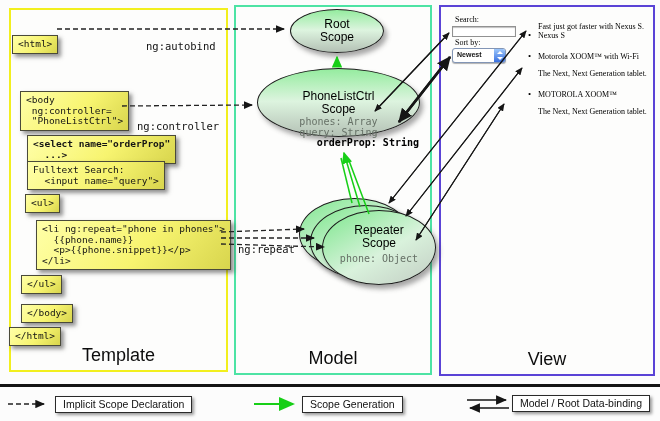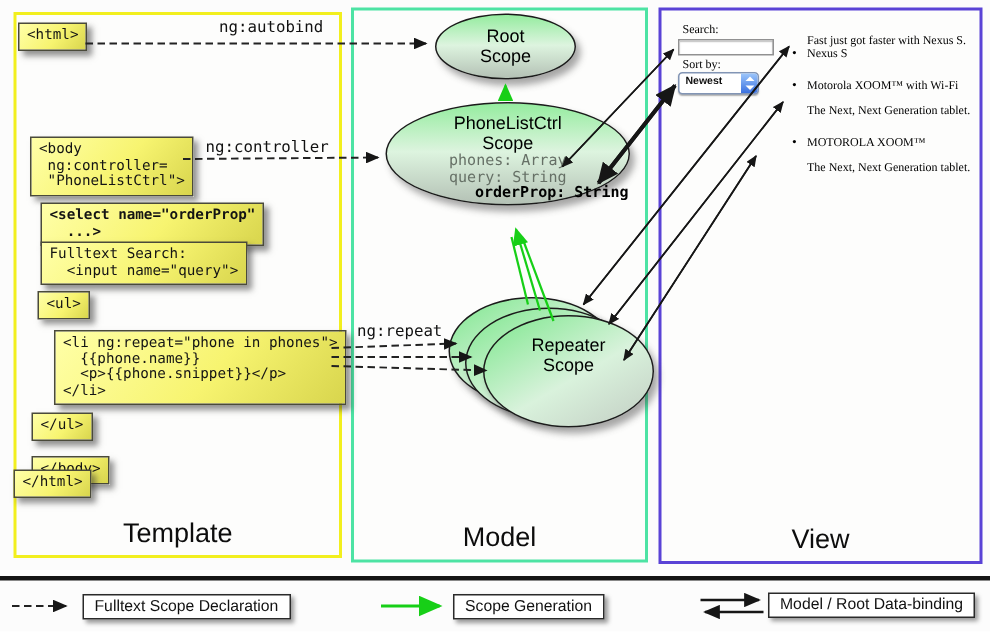--- a/index.html
+++ b/index.html
@@ -13,47 +13,47 @@
   .panel-label{position:absolute;bottom:4px;left:0;width:100%;text-align:center;
                font-size:18px;color:#0d0d0d;}
   
   .code{position:absolute;z-index:2;white-space:pre;
         font-family:"DejaVu Sans Mono","Liberation Mono",monospace;
         font-size:9.5px;line-height:10.5px;color:#141414;
         padding:3px 5px;border:1px solid #4a4a3a;
         background:linear-gradient(130deg,#ffffa8 0%,#f7f470 55%,#d8d54d 100%);
         box-shadow:3px 3px 4px rgba(40,40,40,.5);}
   .code.bold{font-weight:bold;}
-  #box-html-open{left:12px;top:15px;}
+  #box-html-open{left:12px;top:35px;}
   #box-body-open{left:20px;top:91px;}
   #box-select{left:27px;top:135px;}
   #box-fulltext{left:27px;top:161px;}
   #box-ul-open{left:25px;top:194px;}
   #box-li-repeat{left:36px;top:220px;}
   #box-ul-close{left:21px;top:275px;}
   #box-body-close{left:21px;top:304px;}
-  #box-html-close{left:9px;top:313px;}
+  #box-html-close{left:9px;top:327px;}
   
   .conn-label{position:absolute;z-index:3;font-family:"DejaVu Sans Mono","Liberation Mono",monospace;
-              font-size:10.5px;color:#111;}
+              font-size:10.5px;color:#111;margin-top:28px;}
   #label-autobind{left:146px;top:12px;}
   #label-controller{left:137px;top:92px;}
   #label-repeat{left:238px;top:215px;}
   
   .scope{position:absolute;z-index:2;border:1.5px solid #1b1b1b;border-radius:50%;
          background:linear-gradient(180deg,#95ec9f 0%,#ddf4df 48%,#b4c1b5 100%);
          box-shadow:3px 4px 5px rgba(60,60,60,.45);text-align:center;}
   .scope-title{font-size:12px;line-height:12.5px;color:#000;white-space:pre-line;}
   .scope-prop{font-family:"DejaVu Sans Mono","Liberation Mono",monospace;
               font-size:10px;line-height:10.5px;color:#667066;}
   .scope-prop.bold{color:#000;font-weight:bold;text-align:right;}
   #root-scope{left:290px;top:9px;width:92px;height:42px;padding-top:0;}
   #root-scope .scope-title{margin-top:8px;}
   #phonelist-scope{left:257px;top:68px;width:161px;height:67px;}
-  #phonelist-scope .scope-title{margin-top:7px;margin-bottom:2px;}
+  #phonelist-scope .scope-title{margin-top:21px;margin-bottom:2px;}
   .rep-ellipse{position:absolute;z-index:2;border:1.5px solid #1b1b1b;border-radius:50%;
          background:linear-gradient(150deg,#7de78d 0%,#d9f2dc 55%,#c2cdc3 100%);
          box-shadow:3px 4px 5px rgba(60,60,60,.45);}
   #repeater-back{left:299px;top:198px;width:109px;height:70px;}
   #repeater-mid{left:310px;top:205px;width:110px;height:72px;}
   #repeater-front{left:322px;top:210px;width:112px;height:73px;text-align:center;}
   #repeater-front .scope-title{margin-top:13px;}
   #repeater-front .scope-prop{margin-top:5px;}
   
   .serif{font-family:"Liberation Serif",serif;font-size:8px;color:#000;}
@@ -134,20 +134,21 @@
 Scope</div>
     <div class="scope-prop">phones: Array</div>
     <div class="scope-prop">query: String</div>
     <div class="scope-prop bold">orderProp: String</div>
   </div>
   <div class="rep-ellipse" id="repeater-back"></div>
   <div class="rep-ellipse" id="repeater-mid"></div>
   <div class="rep-ellipse" id="repeater-front">
     <div class="scope-title">Repeater
 Scope</div>
+    <div class="scope-prop">phone: Object</div>
   </div>
 
   <div class="serif" id="search-label">Search:</div>
   <input id="search-input" value="" style="">
   <div class="serif" id="sort-label">Sort by:</div>
   <div id="sort-dropdown">
     <span id="sort-value">Newest</span>
     <span id="sort-stepper">
       <span class="tri up"></span>
         <span class="tri down"></span>
@@ -161,21 +162,21 @@
   <div class="v-item" id="v-item-1">
     <div class="serif v-title">Motorola XOOM™ with Wi-Fi</div>
     <div class="serif v-desc">The Next, Next Generation tablet.</div>
   </div>
   <div class="v-item" id="v-item-2">
     <div class="serif v-title">MOTOROLA XOOM™</div>
     <div class="serif v-desc">The Next, Next Generation tablet.</div>
   </div>
 
   <div id="legend-separator"></div>
-  <div class="legend-box" id="legend-implicit">Fulltext Scope Declaration</div>
+  <div class="legend-box" id="legend-implicit">Implicit Scope Declaration</div>
   <div class="legend-box" id="legend-inheritance">Scope Generation</div>
   <div class="legend-box" id="legend-databinding">Model / Root Data-binding</div>
 
   <svg id="arrows" viewBox="0 0 660 421">
     <defs>
       <marker id="ab" markerWidth="7" markerHeight="6" refX="6.2" refY="3" orient="auto" markerUnits="strokeWidth">
         <path d="M0,0 L7,3 L0,6 Z" fill="#161616"></path>
       </marker>
       <marker id="abT" markerWidth="5.5" markerHeight="5" refX="5" refY="2.5" orient="auto" markerUnits="strokeWidth">
         <path d="M0,0 L5.5,2.5 L0,5 Z" fill="#161616"></path>

